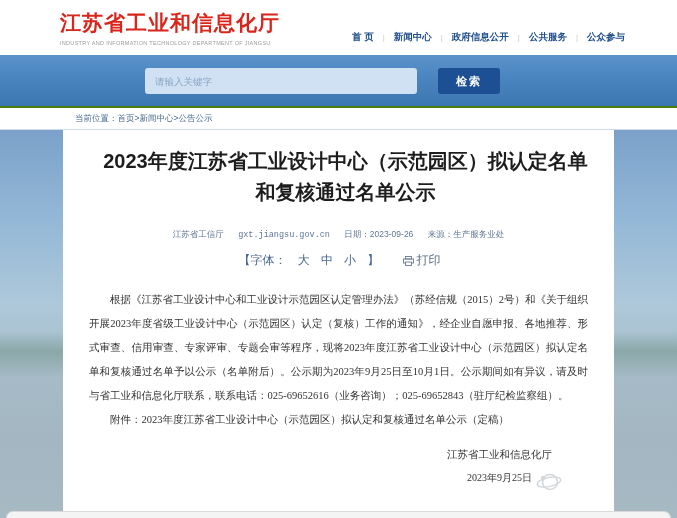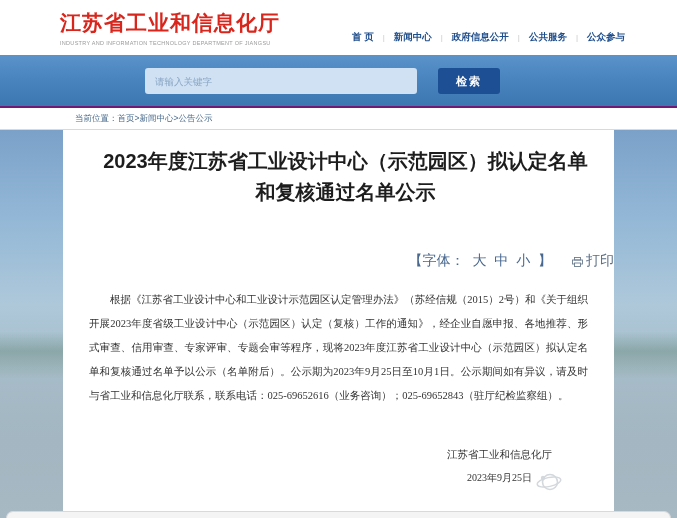--- a/index.html
+++ b/index.html
@@ -22,42 +22,42 @@
                   background:#cfe1f3; border:none; border-radius:3px; padding:8px 10px;
                   font-size:9.5px; color:#4a6c8e; font-family:"Liberation Sans",sans-serif; }
   .search-input::placeholder { color:#8aa6c4; }
   .search-btn { position:absolute; left:438px; top:13px; width:62px; height:26px;
                 background:#1c4f94; color:#fff; border:none; border-radius:3px;
                 font-size:11px; font-weight:bold; letter-spacing:2px; cursor:pointer;
                 font-family:"Liberation Sans",sans-serif; }
 
   
   .crumb-bar { position:absolute; top:106px; left:0; width:677px; height:24px; background:#fff;
-               border-top:2px solid #701a75; border-bottom:1px solid #cadcee; z-index:3; }
+               border-top:2px solid #4d7c0f; border-bottom:1px solid #cadcee; z-index:3; }
   .crumb-text { position:absolute; left:75px; top:5px; font-size:8.5px; color:#4a6c8e; }
   .crumb-path { cursor:pointer; }
 
   
   .page-bg { position:absolute; top:130px; left:0; width:677px; height:388px;
     background:
       linear-gradient(180deg, rgba(70,110,80,0) 52%, rgba(64,104,72,0.28) 57%, rgba(64,104,72,0) 64%),
       linear-gradient(180deg, #7ba1c9 0%, #92b7d6 22%, #aec8da 45%, #a6bcc8 62%, #a3b6c1 80%, #a7b9c3 100%);
   }
 
   
   .content-card { position:absolute; left:63px; top:130px; width:551px; height:382px;
                   background:#fff; z-index:2; }
   .article-title { position:absolute; top:16px; left:40px; right:26px; text-align:center;
                    font-size:20px; font-weight:bold; color:#1d1d1d; line-height:31px; }
   .article-meta { position:absolute; top:99px; left:0; right:0; text-align:center;
                   font-size:8.5px; color:#5f7795; }
   .article-meta .m { margin:0 6px; }
   .meta-site { font-family:"Liberation Mono", monospace; }
-  .article-toolbar { position:absolute; top:122px; left:0; right:0; text-align:right;
-                     font-size:14px; color:#48688f; }
+  .article-toolbar { position:absolute; top:122px; left:0; right:0; text-align:center;
+                     font-size:12px; color:#48688f;font-family:Liberation Mono, monospace; }
   .tb { margin:0 2px; }
   .tb-size { cursor:pointer; }
   .print-wrap { margin-left:14px; cursor:pointer; color:#5a6e85; }
   .print-icon { vertical-align:-2px; margin-right:3px; }
   .article-body { position:absolute; top:158px; left:26px; right:26px;
                   font-family:"Liberation Serif", serif; font-size:10.5px; color:#333;
                   line-height:24px; text-align:justify; text-indent:2em; }
   .attachment { position:absolute; top:283px; left:26px; right:26px;
                 font-family:"Liberation Serif", serif; font-size:10.5px; color:#333;
                 text-indent:2em; cursor:pointer; }
@@ -108,38 +108,45 @@
     <div class="crumb-text">
       <span>当前位置：</span><span class="crumb-path">首页&gt;新闻中心&gt;公告公示</span>
     </div>
   </div>
 
   <div class="page-bg"></div>
 
   <div class="content-card">
     <div class="article-title">2023年度江苏省工业设计中心（示范园区）拟认定名单和复核通过名单公示</div>
 
+    <div class="article-meta">
+      <span class="m">江苏省工信厅</span>
+      <span class="m meta-site">gxt.jiangsu.gov.cn</span>
+      <span class="m"><span>日期：</span><span>2023-09-26</span></span>
+      <span class="m"><span>来源：</span><span>生产服务业处</span></span>
+    </div>
 
     <div class="article-toolbar">
       <span class="tb">【字体：</span>
       <span class="tb tb-size">大</span>
       <span class="tb tb-size">中</span>
       <span class="tb tb-size">小</span>
       <span class="tb">】</span>
       <span class="print-wrap">
         <svg class="print-icon" width="11" height="10" viewBox="0 0 11 10">
           <rect x="2.5" y="0.5" width="6" height="2.5" fill="none" stroke="#6b7c8f" stroke-width="0.9"></rect>
           <rect x="0.5" y="3" width="10" height="4" fill="none" stroke="#6b7c8f" stroke-width="0.9"></rect>
           <rect x="2.5" y="6" width="6" height="3.5" fill="#fff" stroke="#6b7c8f" stroke-width="0.9"></rect>
         </svg><span>打印</span>
       </span>
     </div>
 
     <div class="article-body">根据《江苏省工业设计中心和工业设计示范园区认定管理办法》（苏经信规（2015）2号）和《关于组织开展2023年度省级工业设计中心（示范园区）认定（复核）工作的通知》，经企业自愿申报、各地推荐、形式审查、信用审查、专家评审、专题会审等程序，现将2023年度江苏省工业设计中心（示范园区）拟认定名单和复核通过名单予以公示（名单附后）。公示期为2023年9月25日至10月1日。公示期间如有异议，请及时与省工业和信息化厅联系，联系电话：025-69652616（业务咨询）；025-69652843（驻厅纪检监察组）。</div>
 
+    <div class="attachment">附件：2023年度江苏省工业设计中心（示范园区）拟认定和复核通过名单公示（定稿）</div>
 
     <div class="signature">
       <div class="sig-org">江苏省工业和信息化厅</div>
       <div class="sig-date">2023年9月25日</div>
     </div>
   </div>
 
   <div class="watermark">
     <svg width="26" height="24" viewBox="0 0 26 24">
       <circle cx="14" cy="12" r="7.5" fill="none" stroke="#d3d8dd" stroke-width="1.6"></circle>

